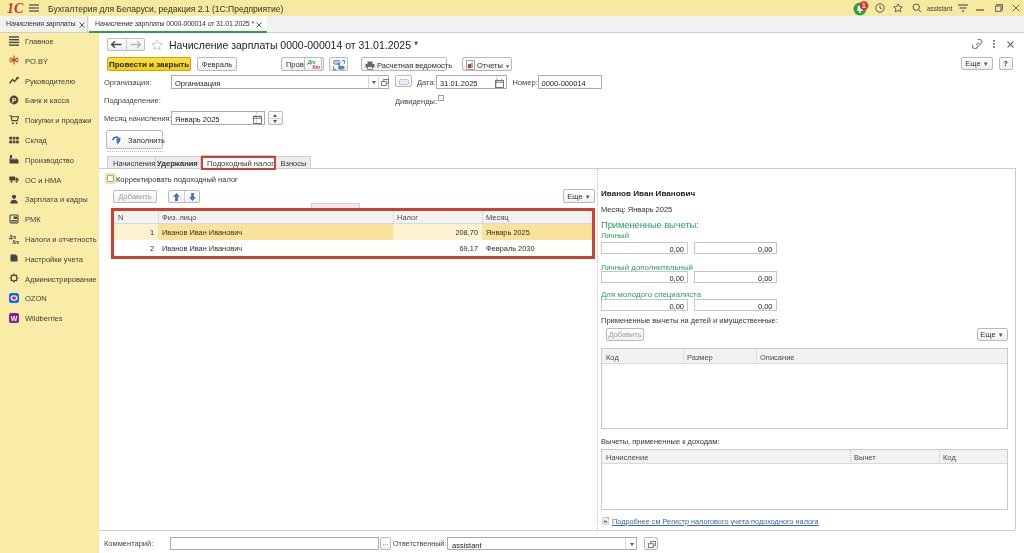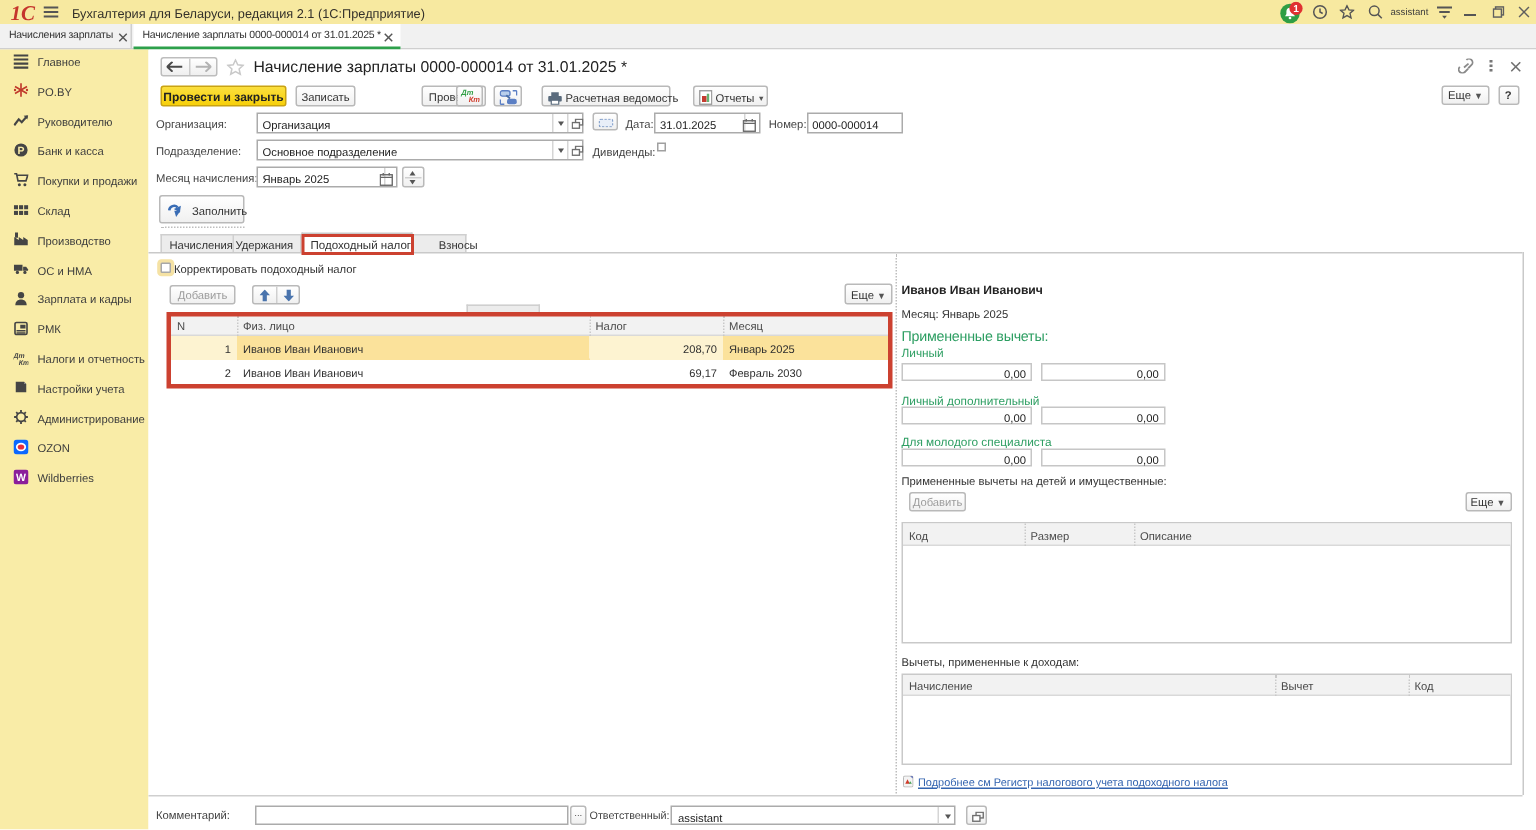--- a/index.html
+++ b/index.html
@@ -273,21 +273,21 @@
   <svg class="abs" style="left:1007px;top:41px" width="7" height="7" viewBox="0 0 7 7">
       <g stroke="#6f6f6f" stroke-width="1.1">
         <line x1="0.5" y1="0.5" x2="6.5" y2="6.5"></line>
         <line x1="6.5" y1="0.5" x2="0.5" y2="6.5"></line>
       </g>
     </svg>
   <div class="btn" style="left:961px;top:56.5px;width:32px;height:13px;line-height:12px;">Еще <span style="font-size:6px;color:#555;">▼</span></div>
   <div class="btn" style="left:998.5px;top:56.5px;width:14px;height:13px;line-height:12px;font-weight:bold;">?</div>
 
   <div class="abs" style="left:107px;top:57px;width:84px;height:14px;background:linear-gradient(#fbdf3e,#f7d00a);border:1px solid #c9a312;border-radius:2px;font-size:8px;font-weight:bold;color:#222;text-align:center;line-height:13px;">Провести и закрыть</div>
-  <div class="btn" style="left:197px;top:57px;width:40px;height:14px;line-height:13px;">Записать</div>
+  <div class="btn" style="left:197px;top:57px;width:40px;height:14px;line-height:13px;">Февраль</div>
   <div class="btn" style="left:249px;top:57px;width:43px;height:14px;line-height:13px;margin-left:32px;">Провести</div>
   <div class="btn" style="left:304px;top:57px;width:18px;height:14px;">
       <span style="position:absolute;left:2.5px;top:0.5px;font-size:5px;font-style:italic;font-weight:bold;color:#2f9e44;">Дт</span>
       <span style="position:absolute;left:7.5px;top:6px;font-size:5px;font-style:italic;font-weight:bold;color:#d03a2a;">Кт</span>
     </div>
   <div class="btn" style="left:329px;top:57px;width:19px;height:14px;">
       <svg style="position:absolute;left:3px;top:2px" width="12" height="10" viewBox="0 0 12 10">
         <rect x="0.5" y="0.5" width="6.5" height="3.6" rx="1.4" fill="#b9cfec" stroke="#5b7fc4" stroke-width="0.9"></rect>
         <rect x="5" y="5.9" width="6.5" height="3.6" rx="1.4" fill="#5b7fc4"></rect>
         <path d="M11.5 0.5 h-2.7 M11.5 0.5 v3.2" stroke="#5b7fc4" stroke-width="1" fill="none"></path>
@@ -339,30 +339,20 @@
         <line x1="2.5" y1="0.3" x2="2.5" y2="2" stroke="#666" stroke-width="0.9"></line>
         <line x1="6.5" y1="0.3" x2="6.5" y2="2" stroke="#666" stroke-width="0.9"></line>
       </svg>
   </div>
   <div class="lbl" style="left:512.5px;top:78px;">Номер:</div>
   <div class="inp" style="left:537.5px;top:75px;width:64.5px;height:14px;">
       <span style="position:absolute;left:3px;top:3px;">0000-000014</span>
     </div>
 
   <div class="lbl" style="left:104px;top:96px;">Подразделение:</div>
-  <div class="inp" style="left:171px;top:93px;width:218px;height:14px;">
-    <span style="position:absolute;left:3px;top:3px;">Основное подразделение</span>
-    <span style="position:absolute;left:196px;top:0;width:1px;height:12px;background:#d5d5d5;"></span>
-    <span style="position:absolute;left:200px;top:5px;width:0;height:0;border:2.8px solid transparent;border-top:3.5px solid #555;"></span>
-    <span style="position:absolute;left:206px;top:0;width:1px;height:12px;background:#d5d5d5;"></span>
-    <svg style="position:absolute;left:209px;top:3px" width="8" height="8" viewBox="0 0 8 8">
-        <rect x="2.7" y="0.5" width="4.8" height="3.8" fill="none" stroke="#6e6e6e" stroke-width="0.9"></rect>
-        <rect x="0.5" y="2.7" width="4.8" height="3.8" fill="#fff" stroke="#6e6e6e" stroke-width="0.9"></rect>
-      </svg>
-  </div>
   <div class="lbl" style="left:395px;top:96.5px;">Дивиденды:</div>
   <div class="abs" style="left:437.5px;top:94.5px;width:6.5px;height:6.5px;background:#fff;border:1px solid #a0a0a0;"></div>
 
   <div class="lbl" style="left:104px;top:114px;">Месяц начисления:</div>
   <div class="inp" style="left:171px;top:111px;width:94px;height:14px;">
     <span style="position:absolute;left:3px;top:3px;">Январь 2025</span>
     <span style="position:absolute;left:84px;top:0;width:1px;height:12px;background:#d5d5d5;"></span>
     <svg style="position:absolute;right:2px;top:2.5px" width="9" height="9" viewBox="0 0 9 9">
         <rect x="0.5" y="1.5" width="8" height="7" fill="none" stroke="#666" stroke-width="0.9"></rect>
         <line x1="0.5" y1="3.2" x2="8.5" y2="3.2" stroke="#666" stroke-width="0.9"></line>
@@ -384,27 +374,27 @@
       </svg>
     <span style="position:absolute;left:21px;top:5px;">Заполнить</span>
   </div>
   <div class="abs" style="left:107px;top:150.5px;width:56px;height:0;border-top:1px dotted #bdbdbd;"></div>
 
   <div class="abs" style="left:99px;top:168px;width:916px;height:1px;background:#c9c9c9;"></div>
   <div class="abs" style="left:107px;top:155.5px;width:49px;height:12.5px;background:#ececec;border:1px solid #cfcfcf;border-bottom:none;">
       <span style="position:absolute;left:5px;top:2.5px;font-size:7.5px;color:#333;white-space:nowrap;">Начисления</span>
     </div>
   <div class="abs" style="left:156px;top:155.5px;width:45px;height:12.5px;background:#ececec;border:1px solid #cfcfcf;border-bottom:none;border-left:none;">
-      <span style="position:absolute;left:1px;top:2.5px;font-size:7.5px;color:#333;white-space:nowrap;">Удержания</span>
+      <span style="position:absolute;left:1px;top:2.5px;font-size:7.5px;color:#333;white-space:nowrap;font-weight:bold;">Удержания</span>
     </div>
   <div class="abs" style="left:201px;top:155px;width:73.5px;height:14px;background:#fff;border:1px solid #c9c9c9;border-bottom:none;">
       <span style="position:absolute;left:5px;top:3px;font-size:7.7px;color:#333;white-space:nowrap;">Подоходный налог</span>
     </div>
   <div class="abs" style="left:274.5px;top:155.5px;width:36.5px;height:12.5px;background:#ececec;border:1px solid #cfcfcf;border-bottom:none;border-left:none;">
-      <span style="position:absolute;left:6px;top:2.5px;font-size:7.5px;color:#333;white-space:nowrap;margin-left:12px;">Взносы</span>
+      <span style="position:absolute;left:6px;top:2.5px;font-size:7.5px;color:#333;white-space:nowrap;">Взносы</span>
     </div>
   <div class="abs" style="left:311px;top:155.5px;width:49px;height:12.5px;background:#ececec;border:1px solid #cfcfcf;border-bottom:none;margin-top:47px;">
       <span style="position:absolute;left:4px;top:2.5px;font-size:7.5px;color:#333;white-space:nowrap;">Белгосстрах</span>
     </div>
   <div class="abs" style="left:202px;top:168px;width:72px;height:1px;background:#fff;"></div>
 
   <div class="abs" style="left:107px;top:175px;width:6.5px;height:6.5px;background:#fff;border:1px solid #a8a8a8;box-shadow:0 0 0 2.2px #f5e2a4;border-radius:1px;"></div>
   <div class="lbl" style="left:116px;top:175px;color:#333;">Корректировать подоходный налог</div>
 
   <div class="btn" style="left:113px;top:190px;width:44px;height:13px;line-height:12px;color:#9d9d9d;">Добавить</div>

